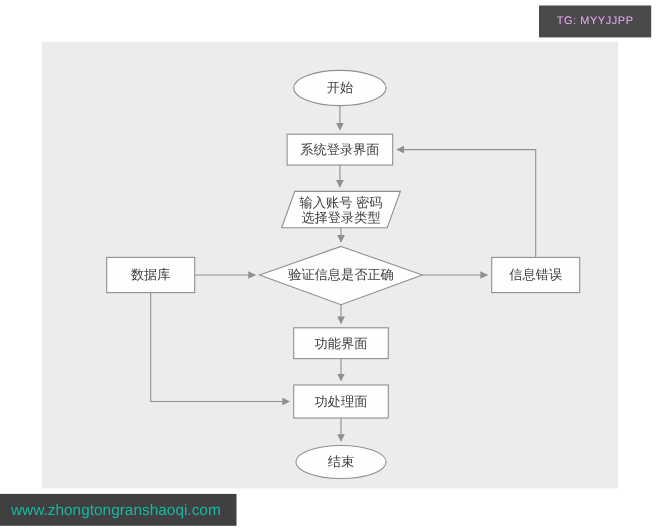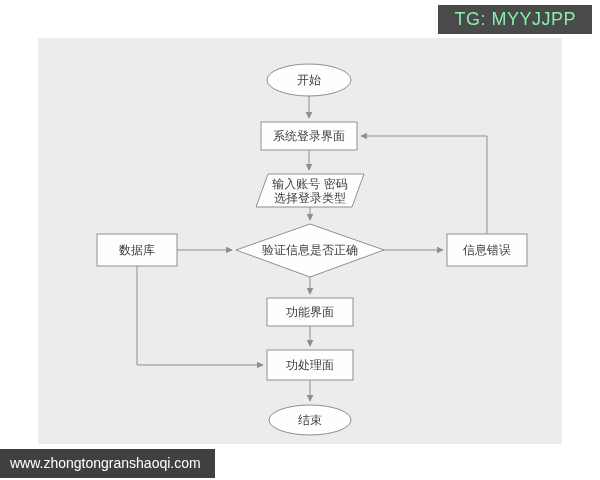--- a/index.html
+++ b/index.html
@@ -16,35 +16,35 @@
     position: relative;
     width: 600px;
     height: 480px;
     background: #ffffff;
   }
   .tg-badge {
     position: absolute;
     top: 5px;
     right: 8px;
     background: #4a4a4a;
-    color: #86efac;
-    font-size: 18px;
+    color: #f0abfc;
+    font-size: 10px;
     letter-spacing: 0.5px;
     padding: 6px 16px;
     line-height: 17px;
     white-space: nowrap;
   }
   .site-badge {
     position: absolute;
     left: 0;
     bottom: 2px;
     height: 29px;
     line-height: 29px;
     background: #404040;
-    color: #ffffff;
+    color: #14b8a6;
     font-size: 14px;
     padding: 0 14px 0 10px;
     white-space: nowrap;
   }
   svg.flowchart {
     position: absolute;
     left: 0;
     top: 0;
   }
   svg .shape {

